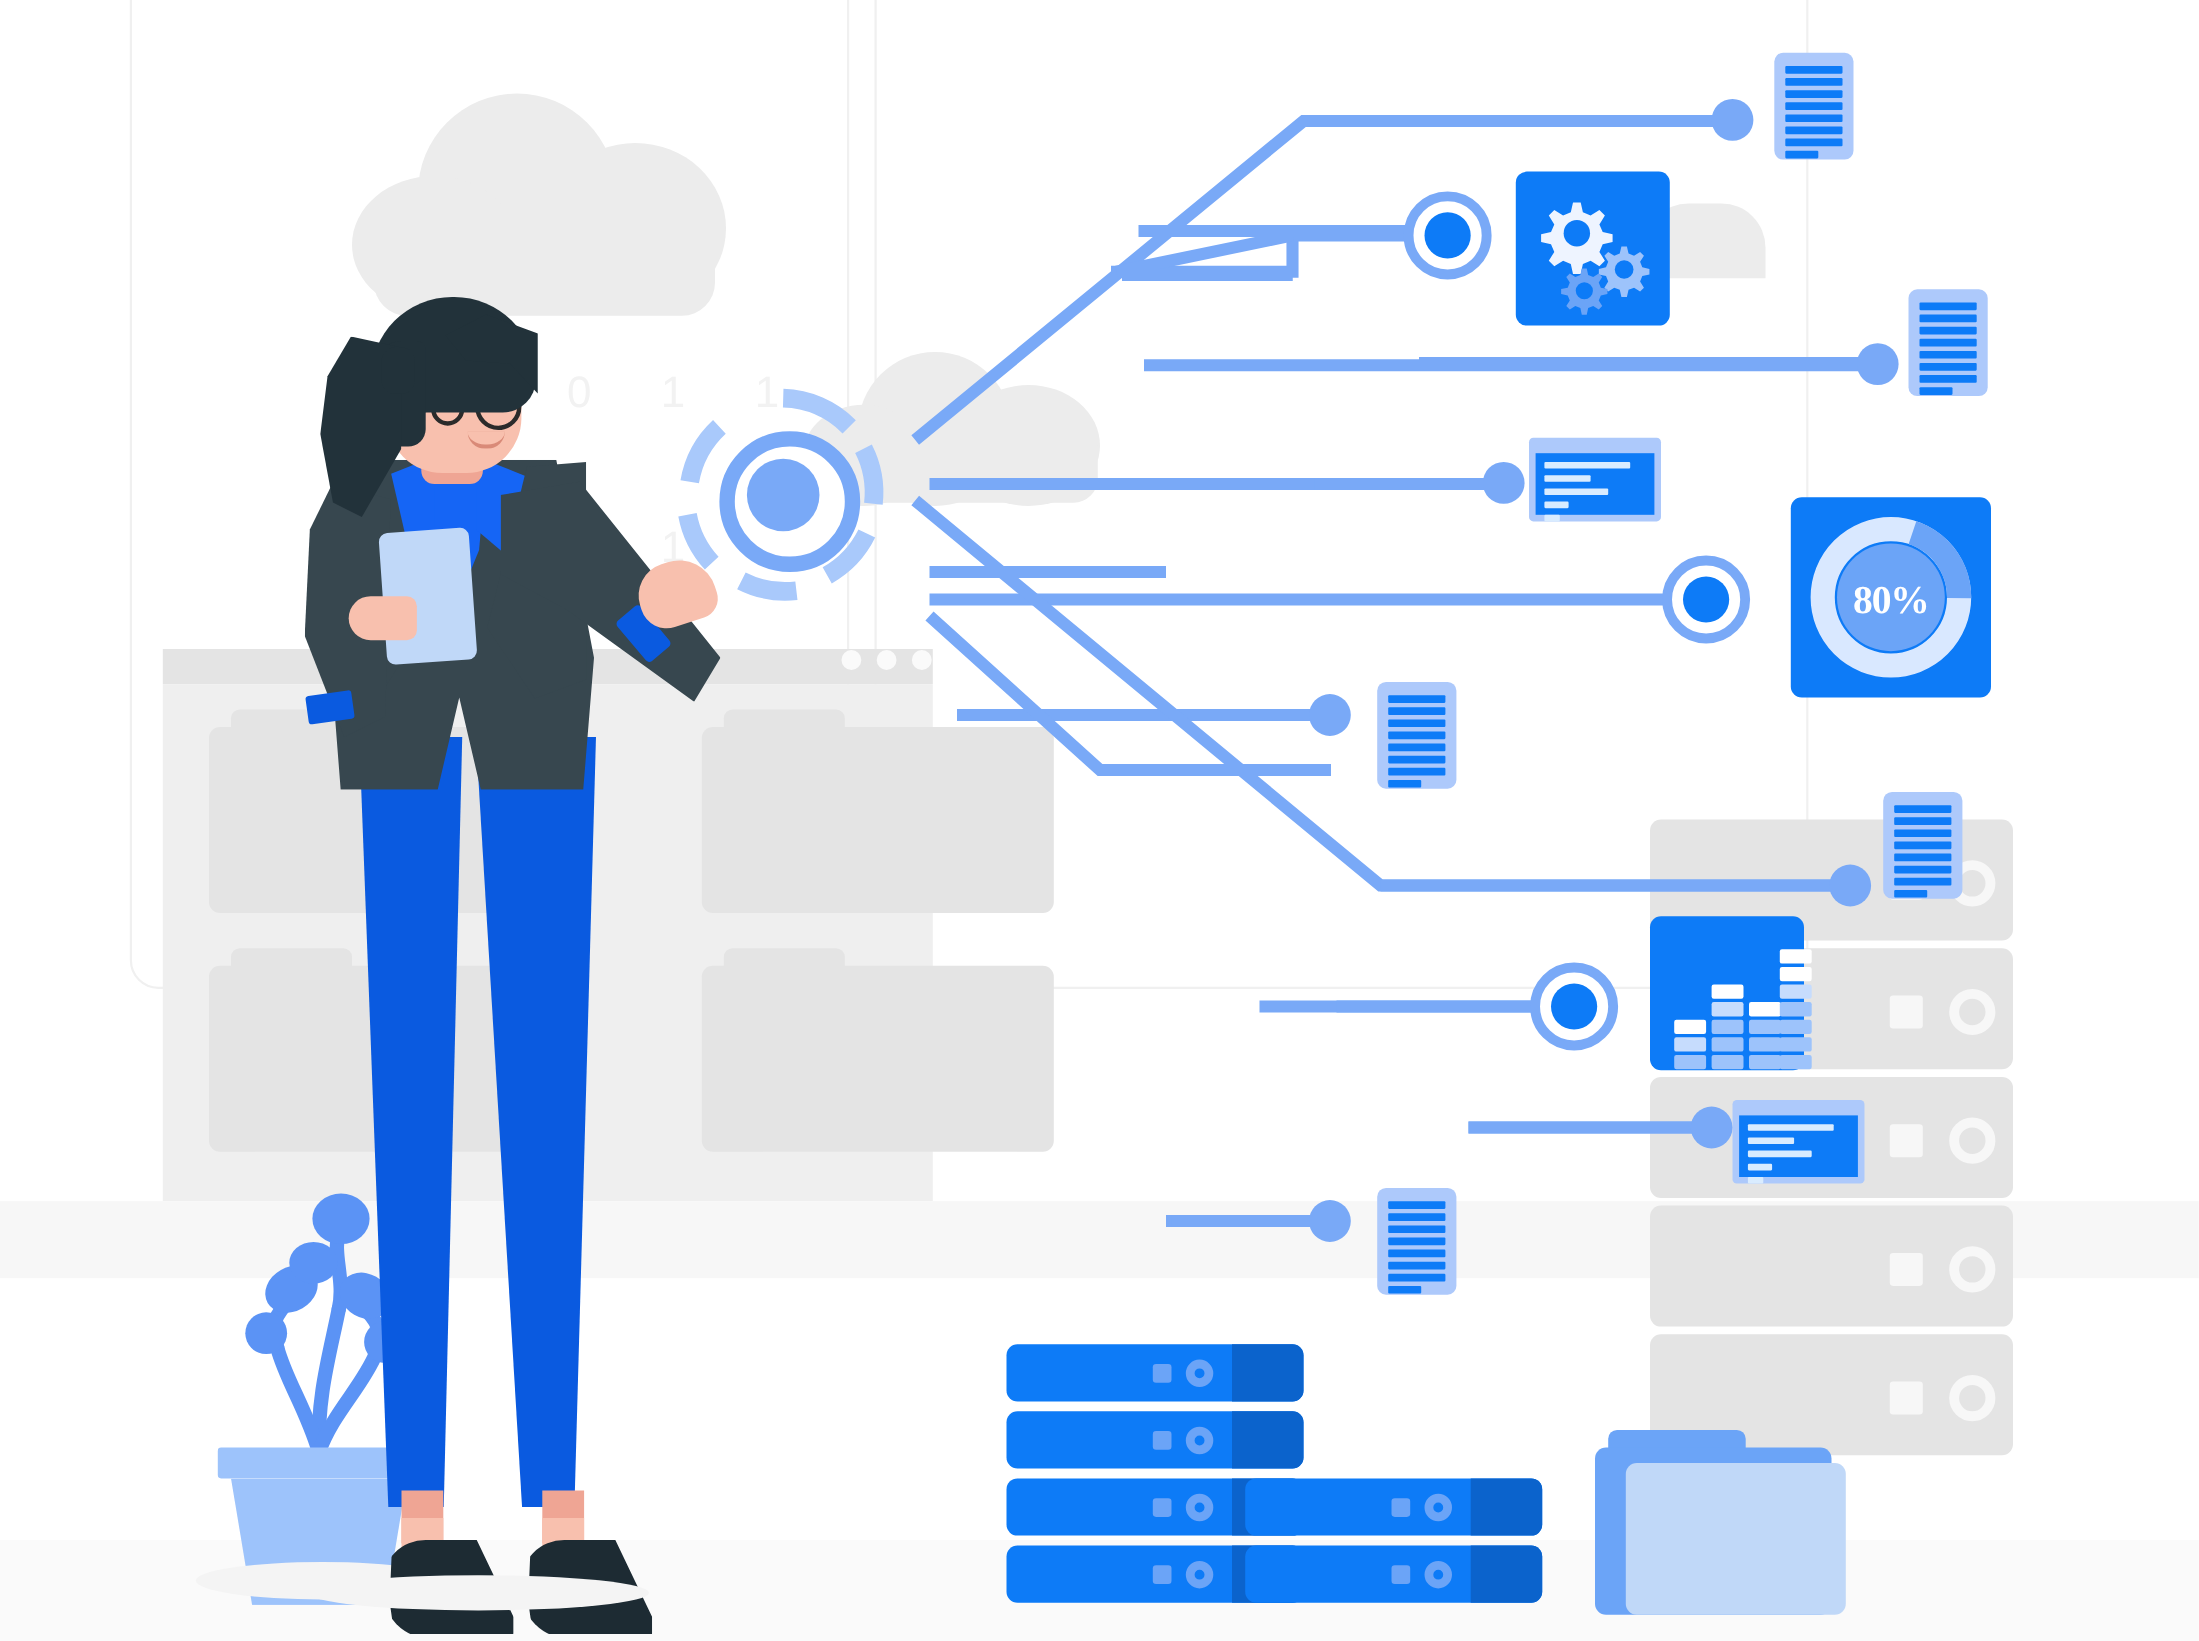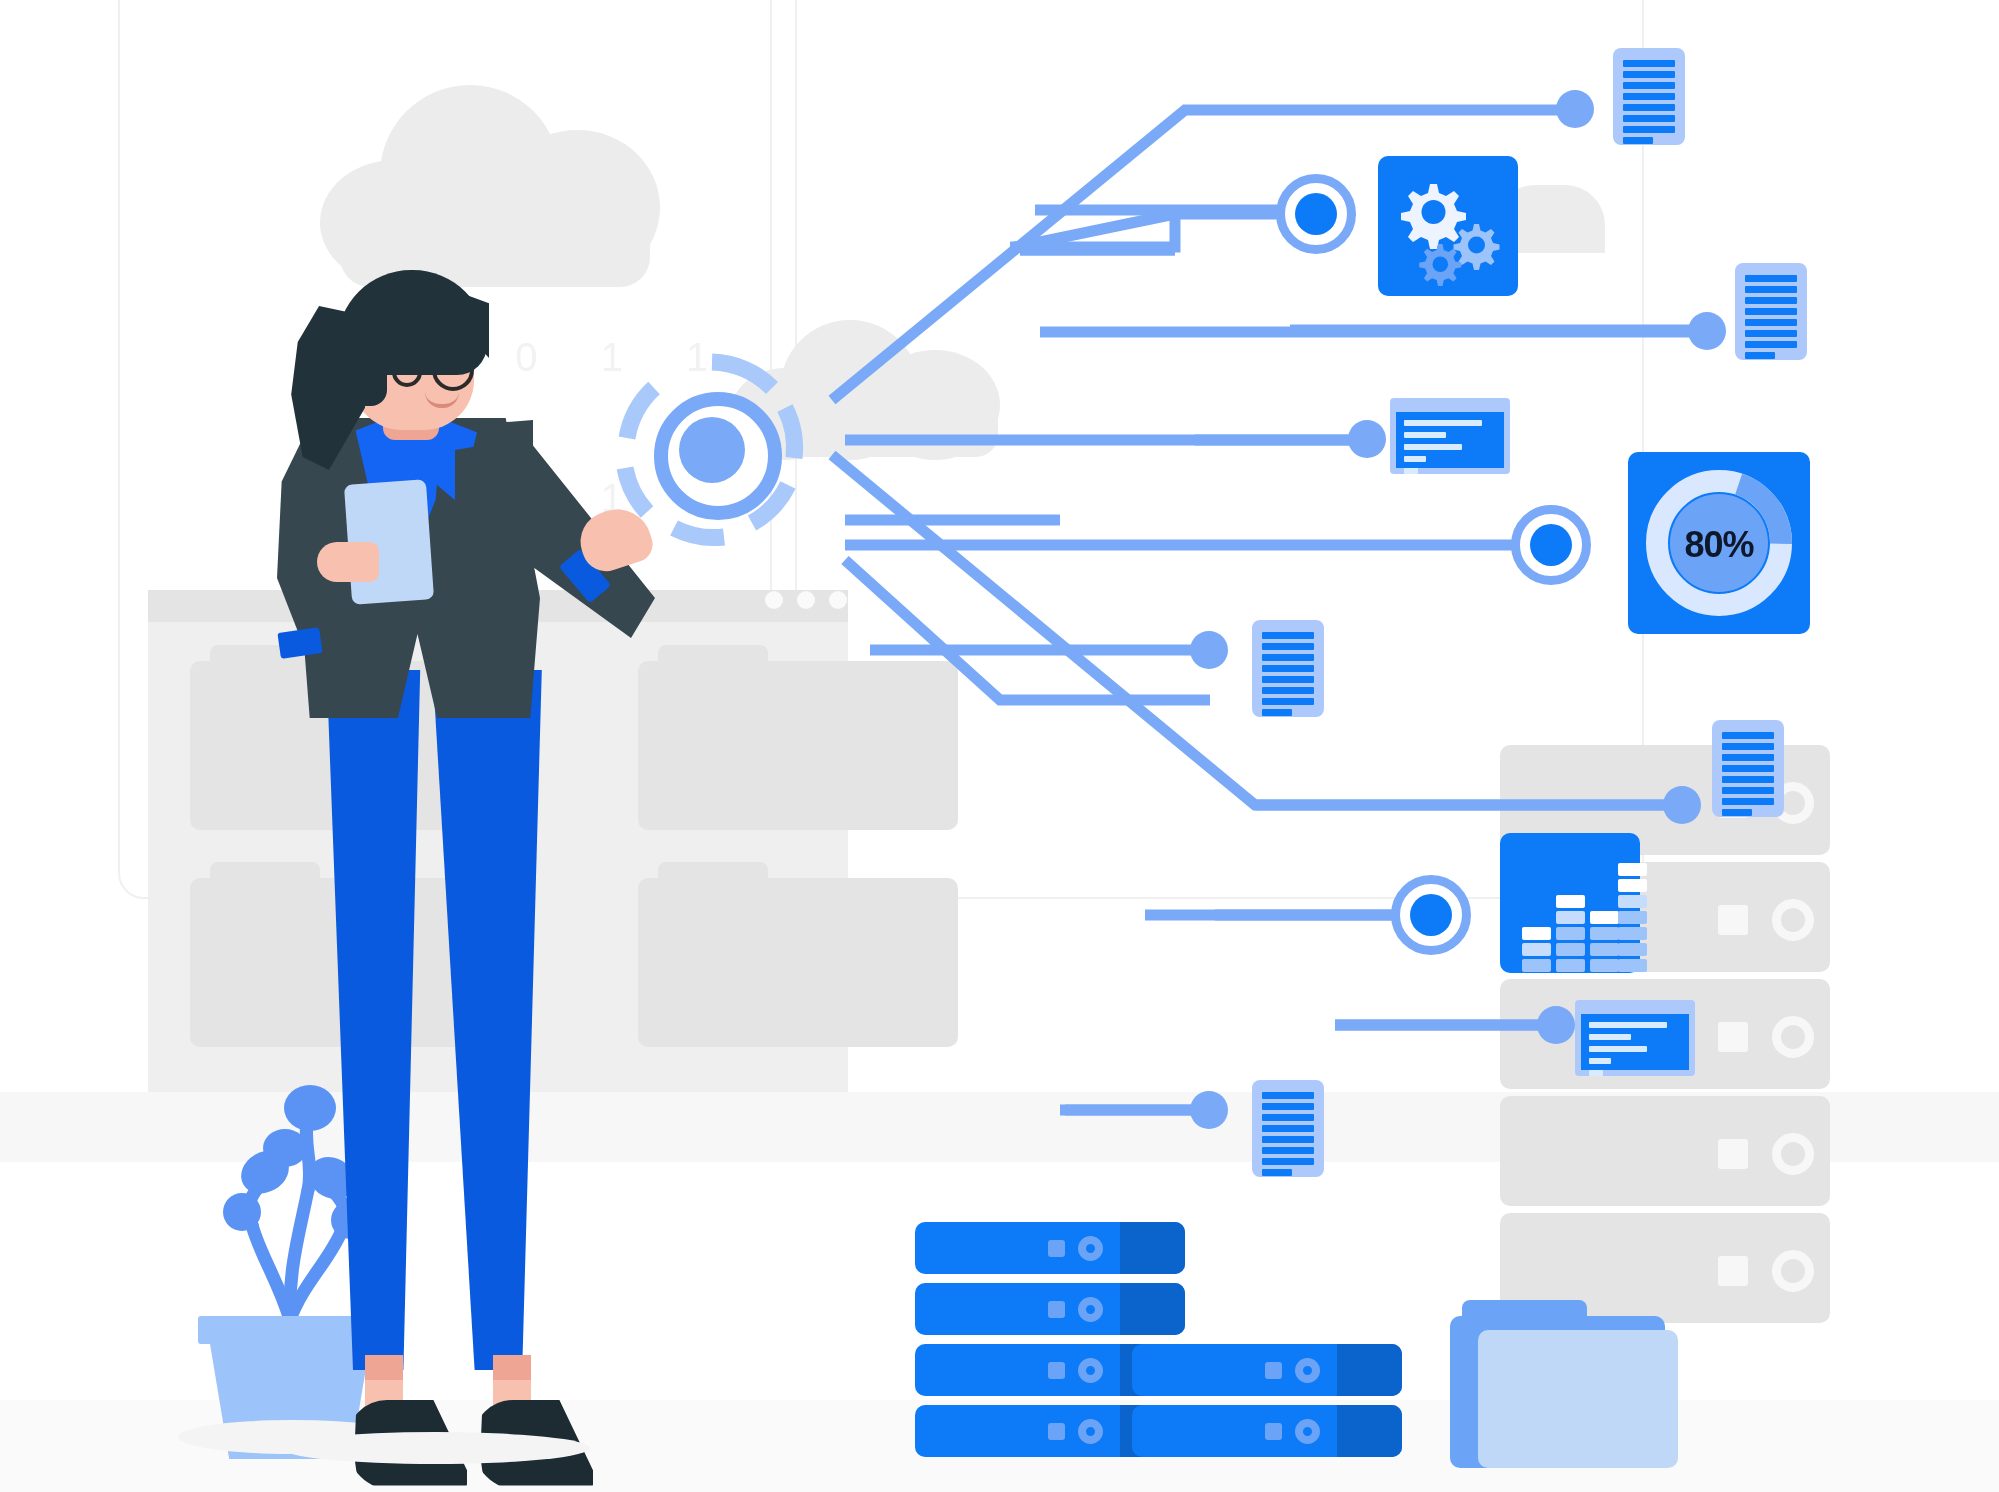--- a/index.html
+++ b/index.html
@@ -38,21 +38,21 @@
   .rack .rg{position:absolute;border-radius:50%;border:9px solid #f7f7f7;}
   .srv{position:absolute;background:#0d7bf7;border-radius:10px;}
   .srv .dk{position:absolute;right:0;top:0;bottom:0;background:#0b63cc;border-radius:0 10px 10px 0;}
   .srv .sq{position:absolute;background:#6ba4f7;border-radius:3px;}
   .srv .rg{position:absolute;border-radius:50%;border:8px solid #6ba4f7;}
   .pot{background:#9dc3fb;}
   .potrim{background:#9dc3fb;border-radius:3px;}
   .shadowEl{background:#f4f4f4;border-radius:50%;}
   .folderBlue{position:absolute;}
   .bar{position:absolute;border-radius:2px;}
-  .donutTxt{position:absolute;color:#0f172a;font-weight:bold;font-family:Liberation Sans, sans-serif;}
+  .donutTxt{position:absolute;color:#ffffff;font-weight:bold;font-family:Liberation Serif, serif;}
 </style>
 </head>
 <body>
 
 <div id="scene">
 
   <div class="abs panel" style="left:118px;top:-30px;width:650px;height:925px;"></div>
   <div class="abs panel" style="left:795px;top:-30px;width:845px;height:925px;"></div>
 
   <div class="abs" style="left:320px;top:85px;width:340px;height:200px;">

